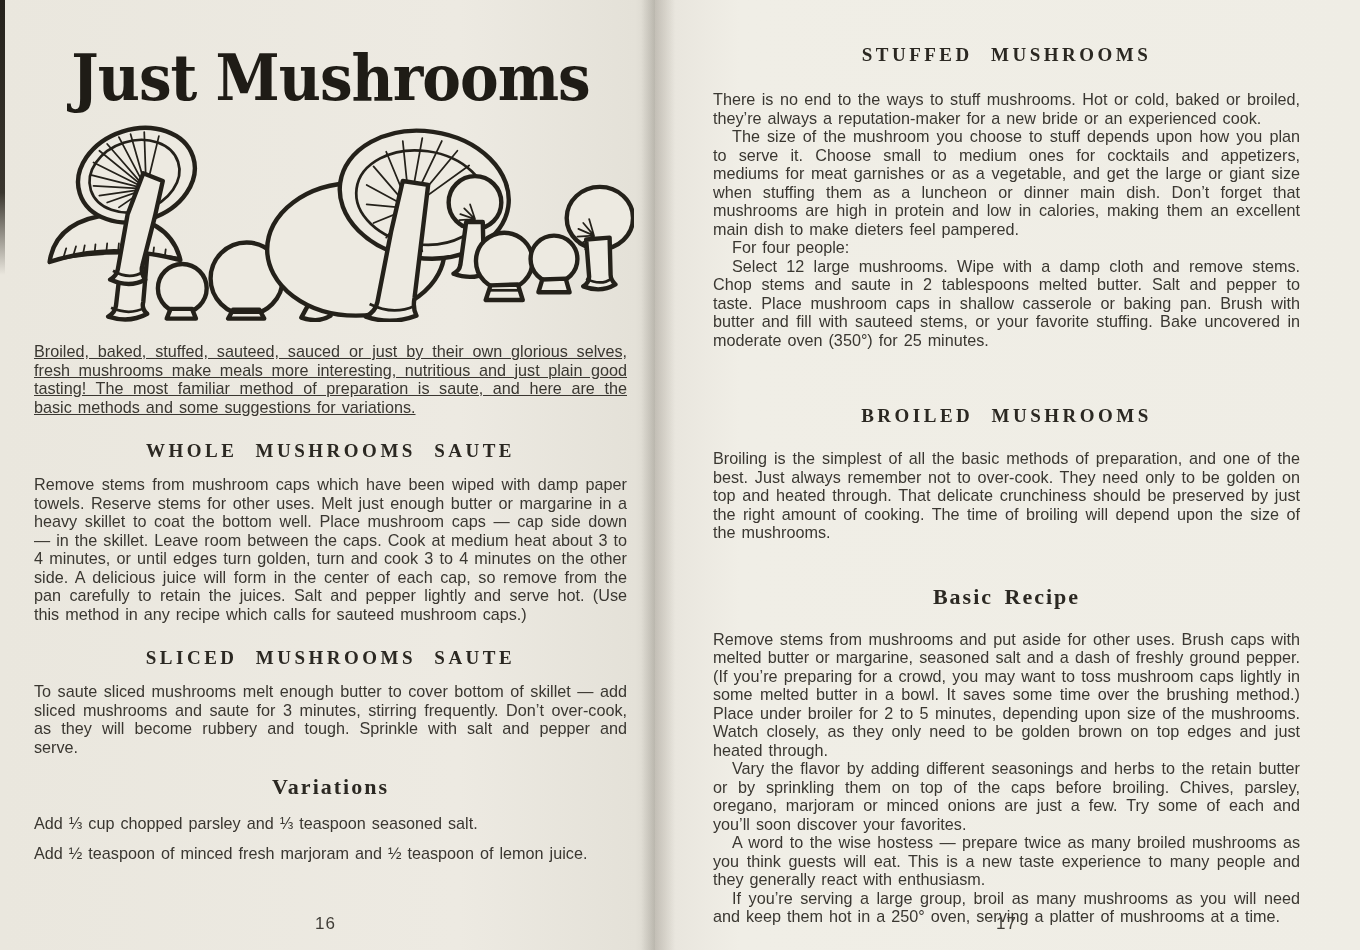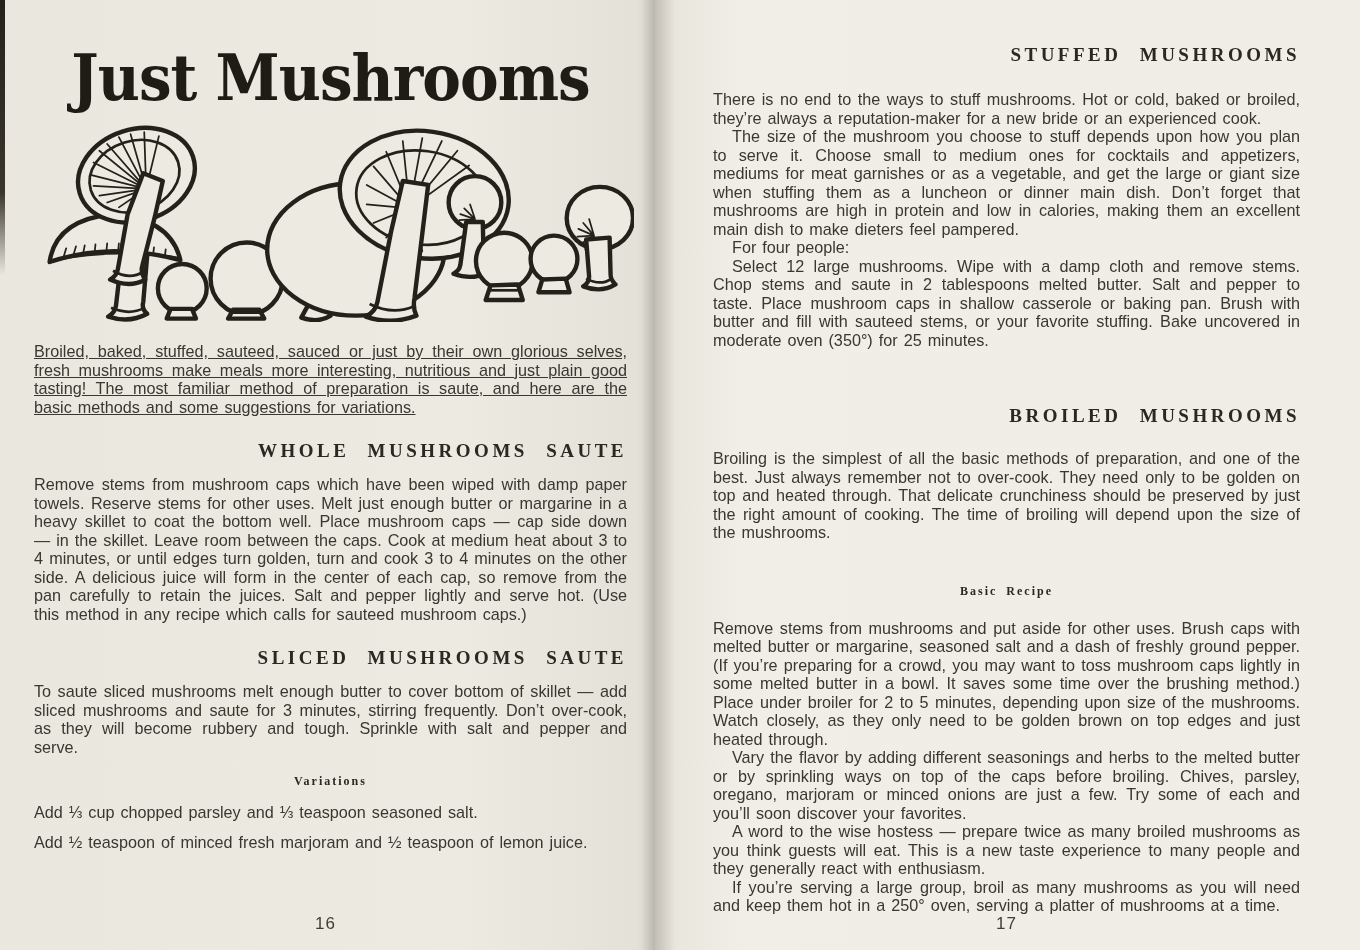--- a/index.html
+++ b/index.html
@@ -60,22 +60,22 @@
   }
   .intro { margin-top:20px;text-decoration:underline; }
   .indent { text-indent:19px; }
 
   h2.heading, h3.subheading {
     font-family:"Liberation Serif", serif;
     font-weight:700;
     text-align:center;
     color:#2b2822;
   }
-  h2.heading  { font-size:19px; letter-spacing:3.5px; word-spacing:10px;text-align:right; }
-  h3.subheading { font-size:12px; letter-spacing:2px; word-spacing:4px; }
+  h2.heading  { font-size:19px; letter-spacing:3.5px; word-spacing:10px; }
+  h3.subheading { font-size:22px; letter-spacing:2px; word-spacing:4px; }
 
   .lp-content h2.heading   { margin-top:24px; margin-bottom:13px; }
   .lp-content h3.subheading{ margin-top:18px; margin-bottom:14px; }
   .var { margin-bottom:11px; }
 
   .rp-content .h-stuffed { margin-top:44px; margin-bottom:24px; }
   .rp-content .h-broiled { margin-top:56px; margin-bottom:22px; }
   .rp-content .h-basic   { margin-top:42px; margin-bottom:20px; }
 
   .page-num {
@@ -172,21 +172,21 @@
       <p class="body">There is no end to the ways to stuff mushrooms. Hot or cold, baked or broiled, they’re always a reputation-maker for a new bride or an experienced cook.</p>
       <p class="body indent">The size of the mushroom you choose to stuff depends upon how you plan to serve it. Choose small to medium ones for cocktails and appetizers, mediums for meat garnishes or as a vegetable, and get the large or giant size when stuffing them as a luncheon or dinner main dish. Don’t forget that mushrooms are high in protein and low in calories, making them an excellent main dish to make dieters feel pampered.</p>
       <p class="body indent">For four people:</p>
       <p class="body indent">Select 12 large mushrooms. Wipe with a damp cloth and remove stems. Chop stems and saute in 2 tablespoons melted butter. Salt and pepper to taste. Place mushroom caps in shallow casserole or baking pan. Brush with butter and fill with sauteed stems, or your favorite stuffing. Bake uncovered in moderate oven (350°) for 25 minutes.</p>
 
       <h2 class="heading h-broiled">BROILED MUSHROOMS</h2>
       <p class="body">Broiling is the simplest of all the basic methods of preparation, and one of the best. Just always remember not to over-cook. They need only to be golden on top and heated through. That delicate crunchiness should be preserved by just the right amount of cooking. The time of broiling will depend upon the size of the mushrooms.</p>
 
       <h3 class="subheading h-basic">Basic Recipe</h3>
       <p class="body">Remove stems from mushrooms and put aside for other uses. Brush caps with melted butter or margarine, seasoned salt and a dash of freshly ground pepper. (If you’re preparing for a crowd, you may want to toss mushroom caps lightly in some melted butter in a bowl. It saves some time over the brushing method.) Place under broiler for 2 to 5 minutes, depending upon size of the mushrooms. Watch closely, as they only need to be golden brown on top edges and just heated through.</p>
-      <p class="body indent">Vary the flavor by adding different seasonings and herbs to the melted butter or by sprinkling ways on top of the caps before broiling. Chives, parsley, oregano, marjoram or minced onions are just a few. Try some of each and you’ll soon discover your favorites.</p>
+      <p class="body indent">Vary the flavor by adding different seasonings and herbs to the retain butter or by sprinkling them on top of the caps before broiling. Chives, parsley, oregano, marjoram or minced onions are just a few. Try some of each and you’ll soon discover your favorites.</p>
       <p class="body indent">A word to the wise hostess — prepare twice as many broiled mushrooms as you think guests will eat. This is a new taste experience to many people and they generally react with enthusiasm.</p>
       <p class="body indent">If you’re serving a large group, broil as many mushrooms as you will need and keep them hot in a 250° oven, serving a platter of mushrooms at a time.</p>
 
       <div class="page-num">17</div>
     </div>
   </div>
 
 </div>
 
 </body></html>

